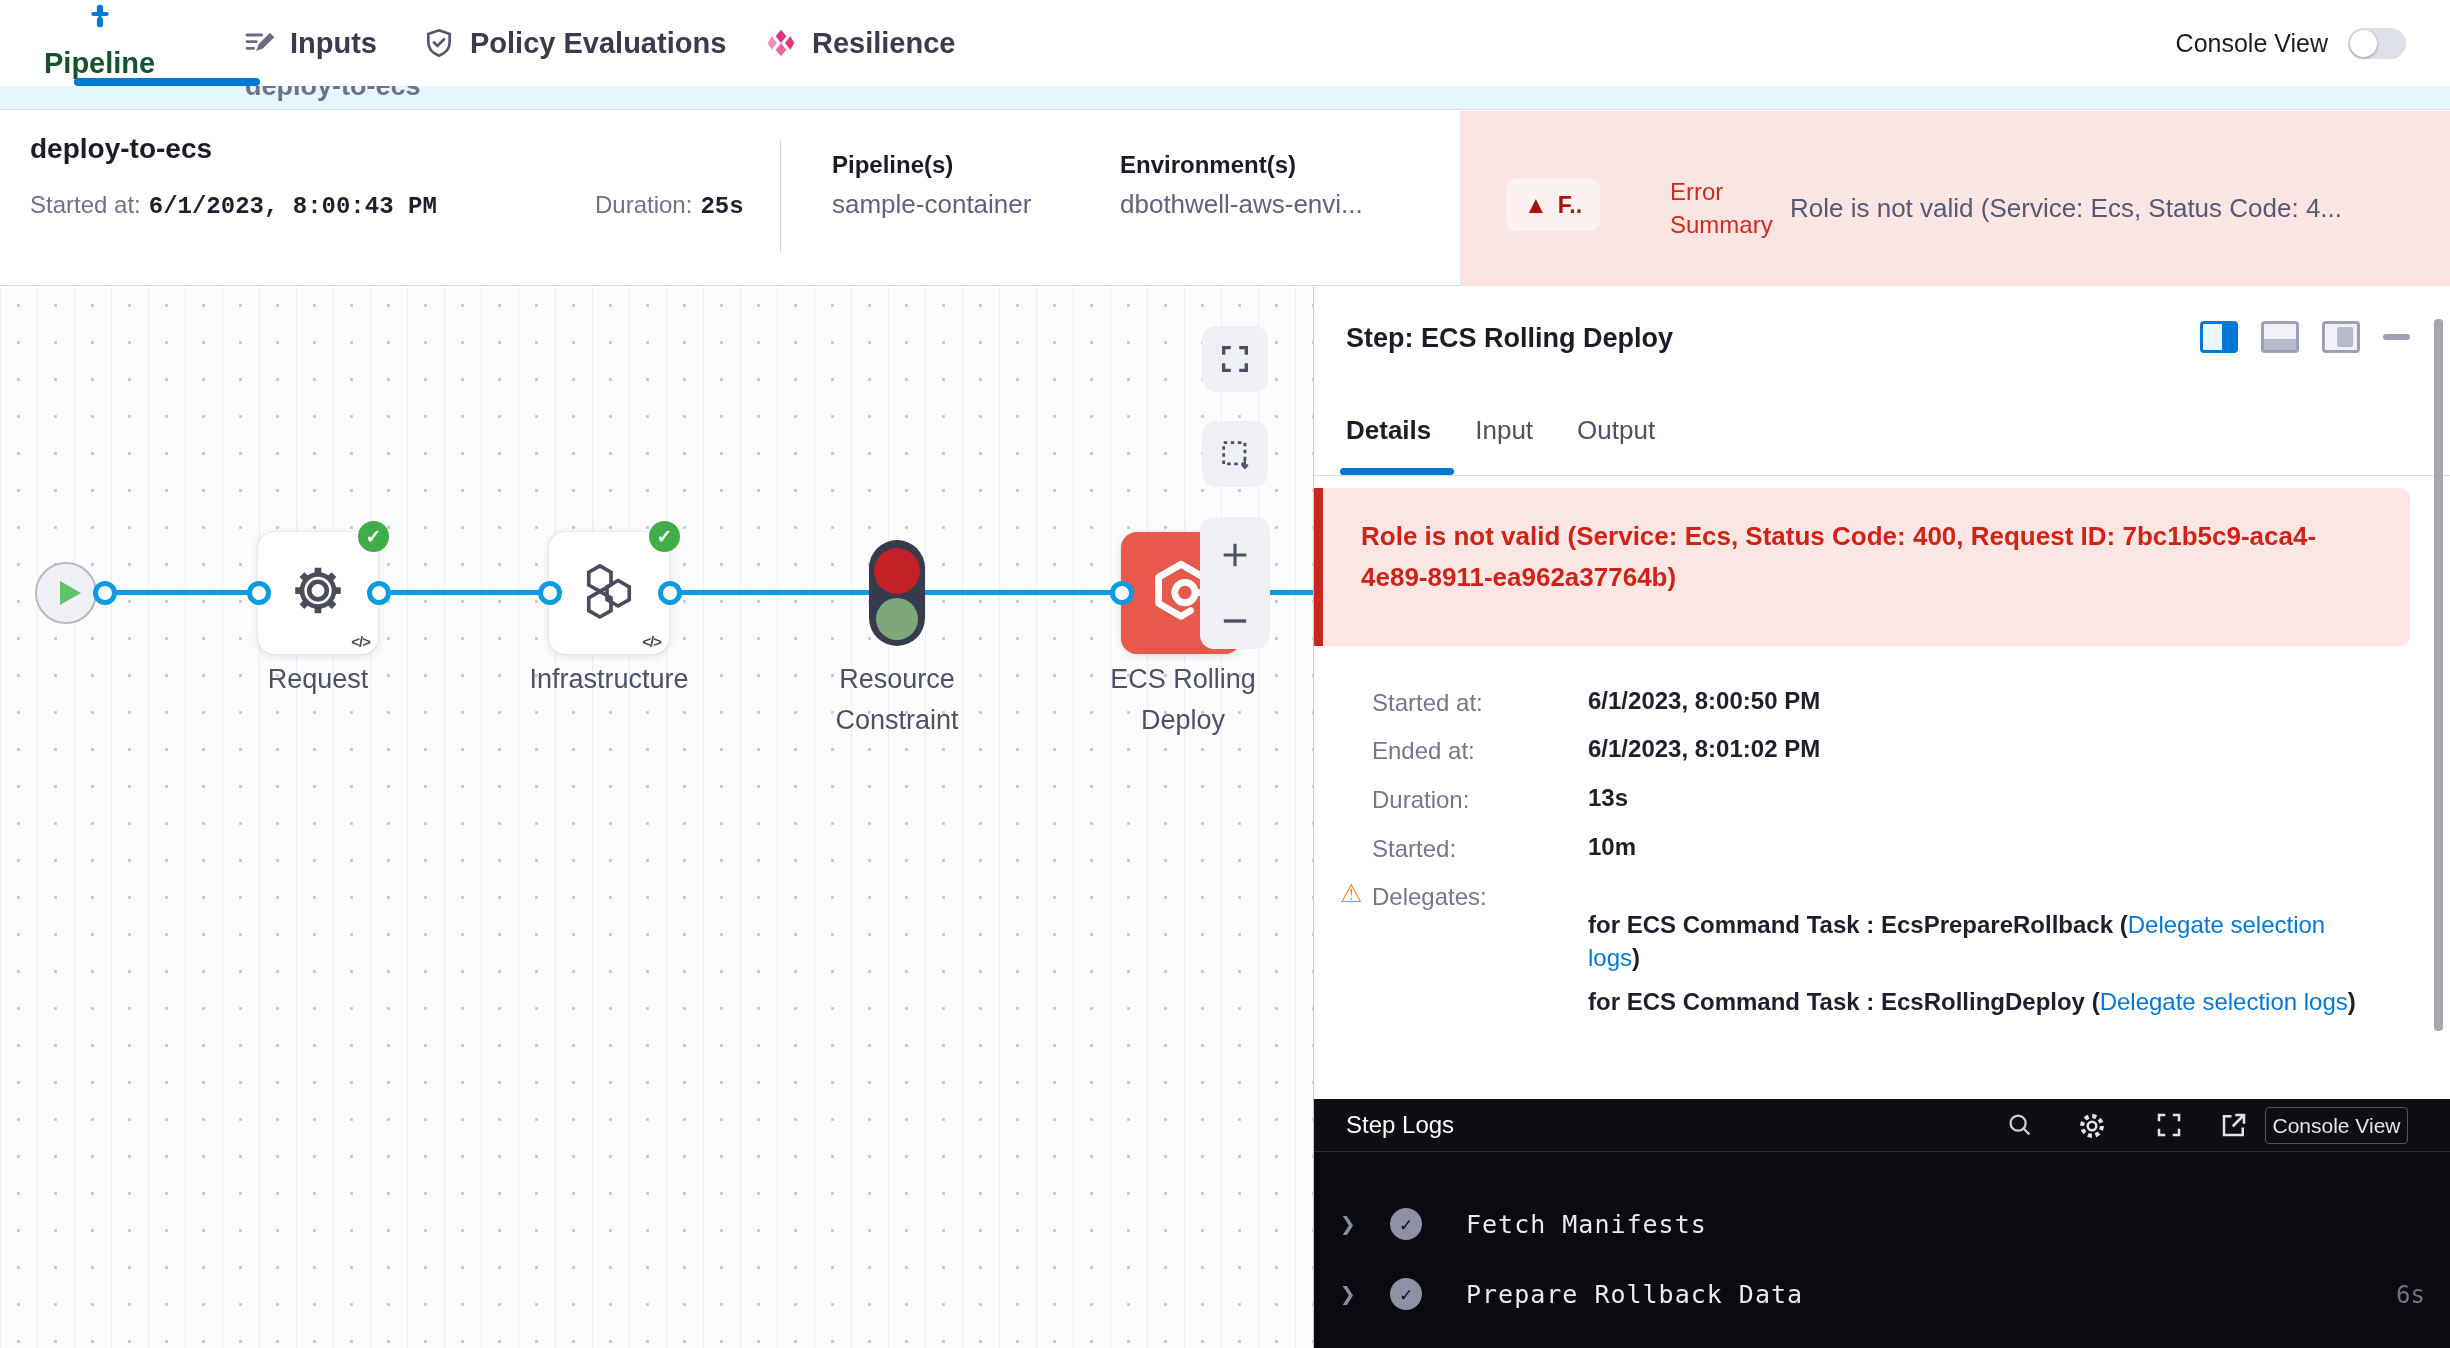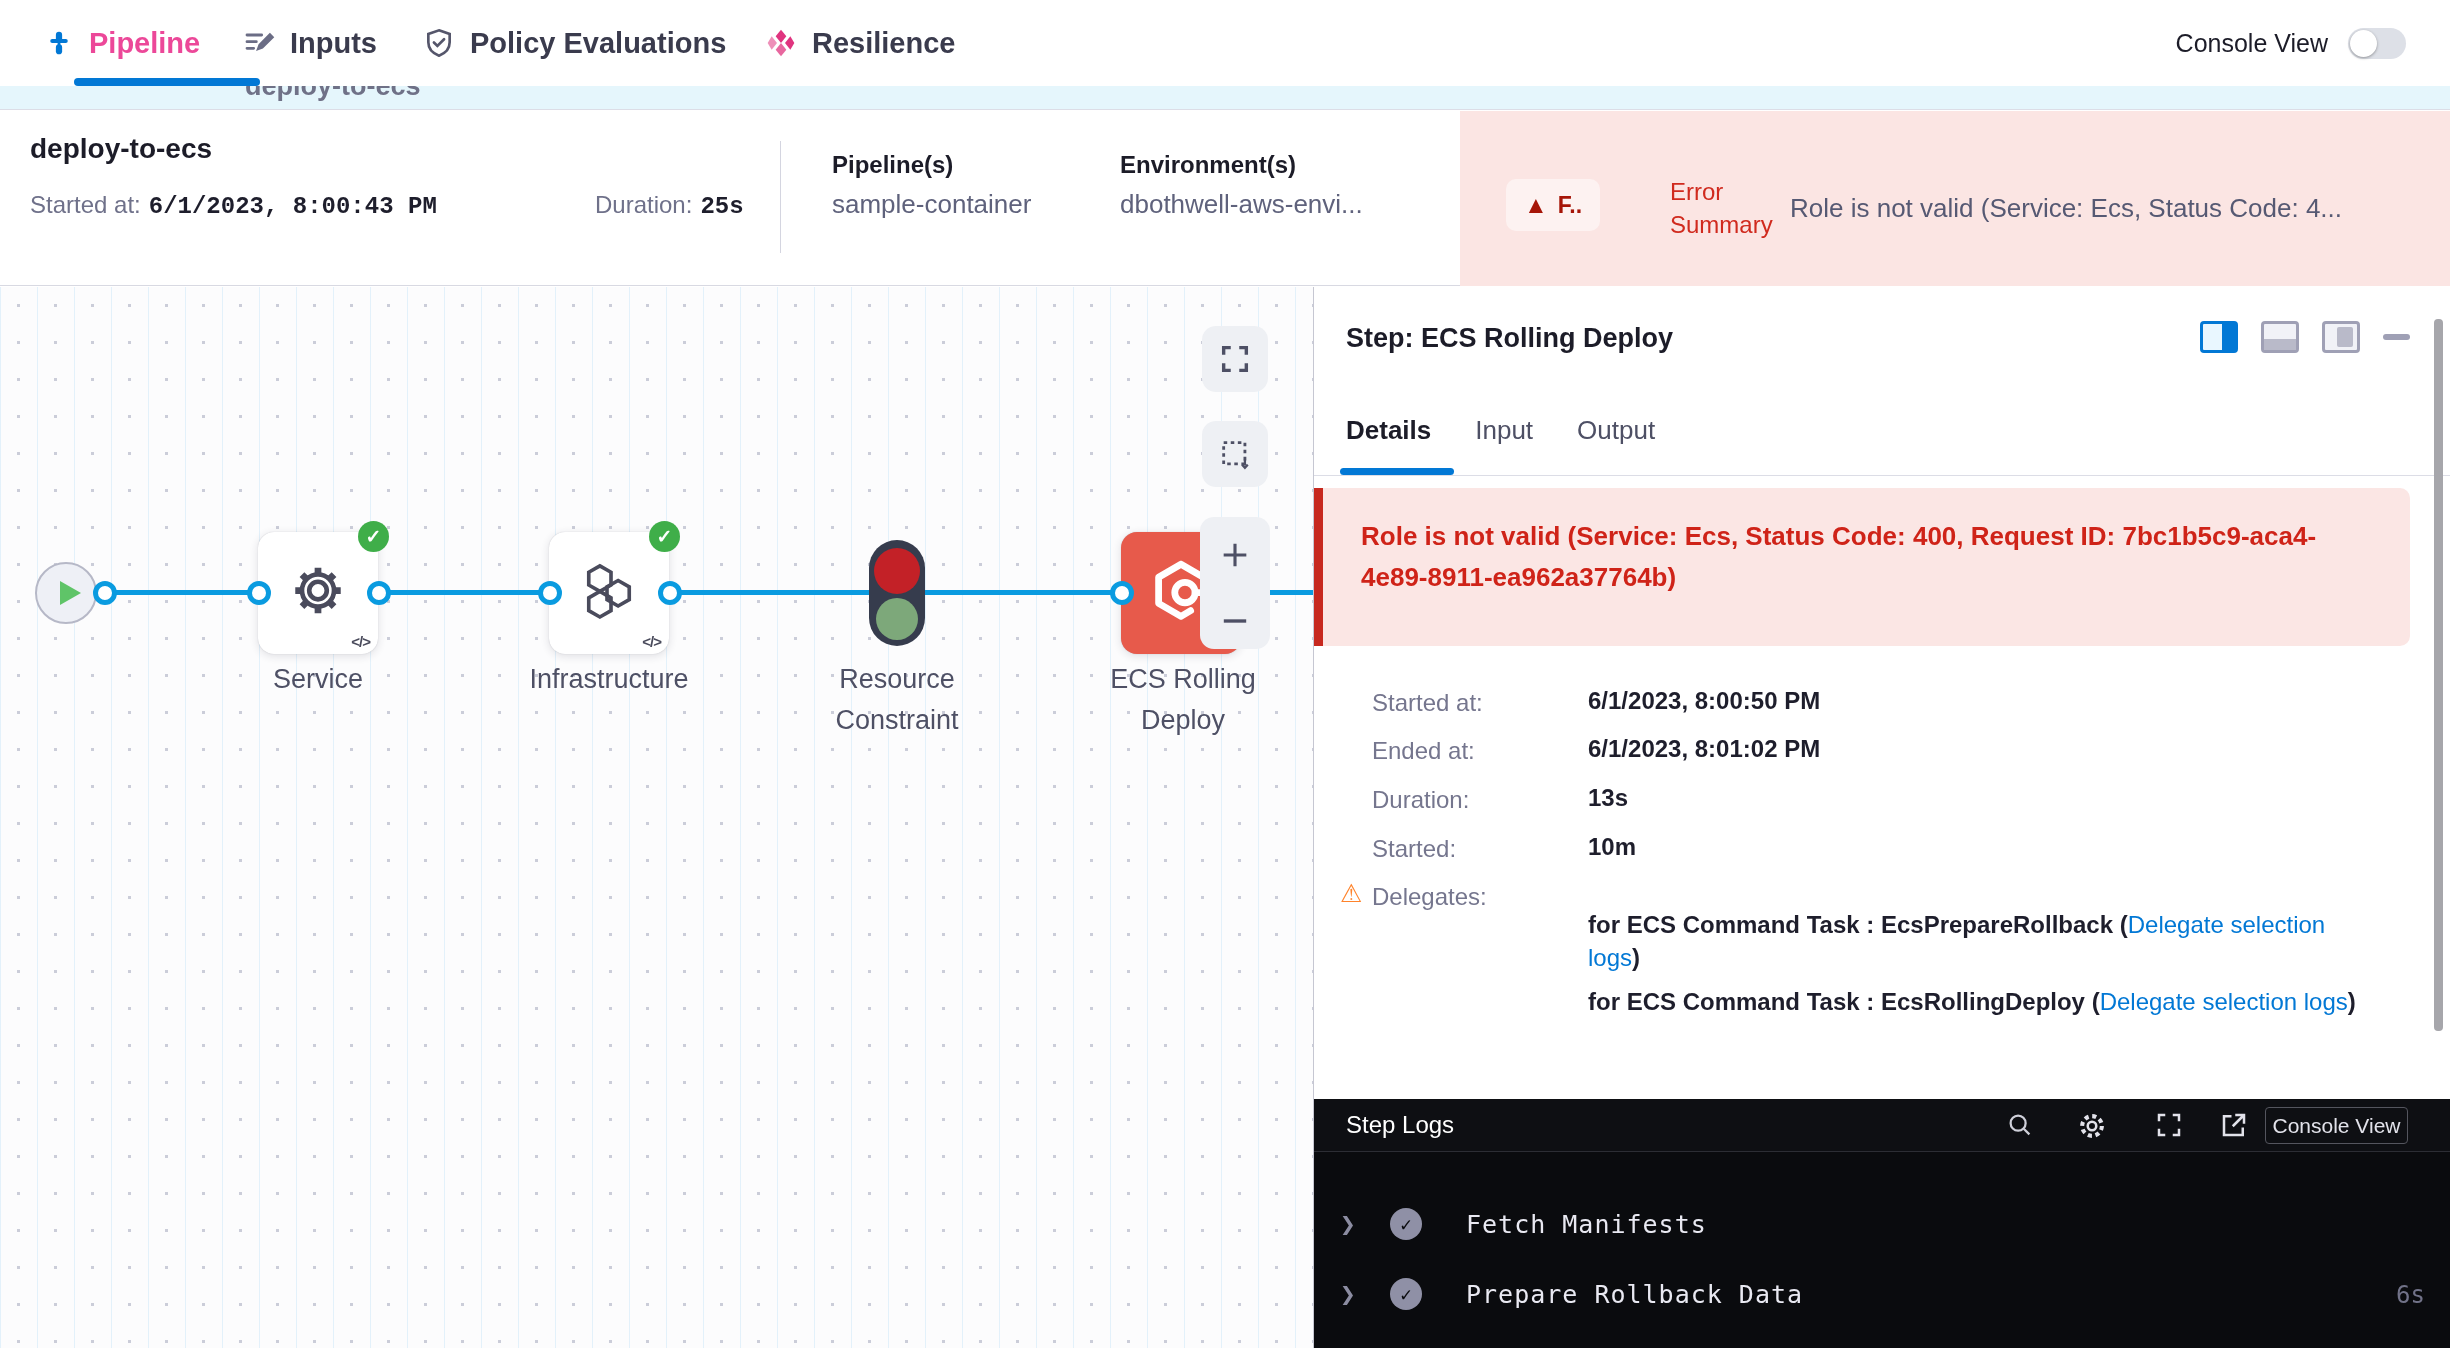--- a/index.html
+++ b/index.html
@@ -2,21 +2,21 @@
 <html><head>
 <meta charset="utf-8">
 <style>
   * { margin:0; padding:0; box-sizing:border-box; }
   body { font-family:"Liberation Sans", sans-serif; background:#fff; }
   .app { position:relative; width:2450px; height:1348px; overflow:hidden; background:#fff; }
 
   
   .topnav { position:absolute; left:0; top:0; width:2450px; height:86px; background:#fff; z-index:30; }
   .tab { position:absolute; top:0; height:86px; display:flex; align-items:center; gap:15px; font-size:29px; color:#3a3b4d; font-weight:600; cursor:pointer; }
-  .tab.pipeline { left:44px; color:#ec4899; font-weight:700; }
+  .tab.pipeline { left:44px; color:#14532d; font-weight:700;flex-direction:column; }
   .tab.inputs { left:243px; }
   .tab.policy { left:423px; }
   .tab.resilience { left:765px; }
   .tab-underline { position:absolute; left:30px; top:78px; width:186px; height:8px; border-radius:4px; background:#0278d5; }
   .console-wrap { position:absolute; right:44px; top:0; height:86px; display:flex; align-items:center; gap:20px; }
   .console-label { font-size:25px; color:#1c1c28; }
   .toggle { width:58px; height:31px; border-radius:16px; background:#dde0e7; position:relative; cursor:pointer; }
   .toggle .knob { position:absolute; left:2px; top:2px; width:27px; height:27px; border-radius:50%; background:#fff; box-shadow:0 1px 3px rgba(0,0,0,.35); }
 
   
@@ -228,21 +228,21 @@
           </svg>
       </div>
 
       <div class="dot" style="left:93px"></div>
       <div class="dot" style="left:247px"></div>
       <div class="dot" style="left:367px"></div>
       <div class="dot" style="left:538px"></div>
       <div class="dot" style="left:658px"></div>
       <div class="dot" style="left:1110px"></div>
 
-      <div class="node-label lbl-svc">Service</div>
+      <div class="node-label lbl-svc">Request</div>
       <div class="node-label lbl-infra">Infrastructure</div>
       <div class="node-label lbl-rc">Resource Constraint</div>
       <div class="node-label lbl-ecs">ECS Rolling Deploy</div>
 
       <div class="ctrl fullscreen">
         <svg width="34" height="34" viewBox="0 0 24 24">
             <g fill="none" stroke="#4e5065" stroke-width="2.4">
               <path d="M4 9V4h5M15 4h5v5M20 15v5h-5M9 20H4v-5"></path>
             </g>
           </svg>

